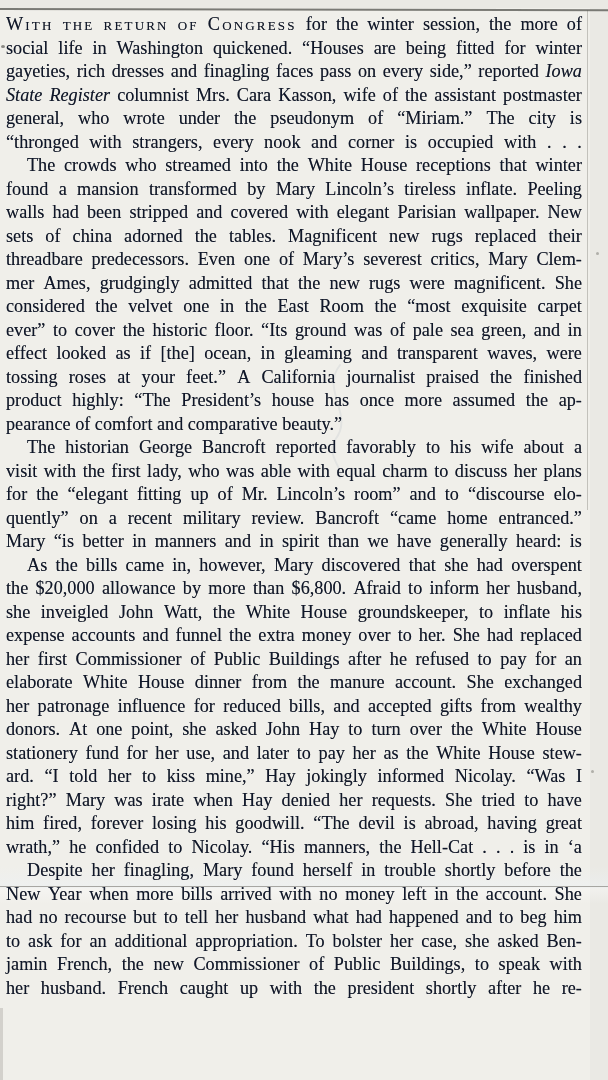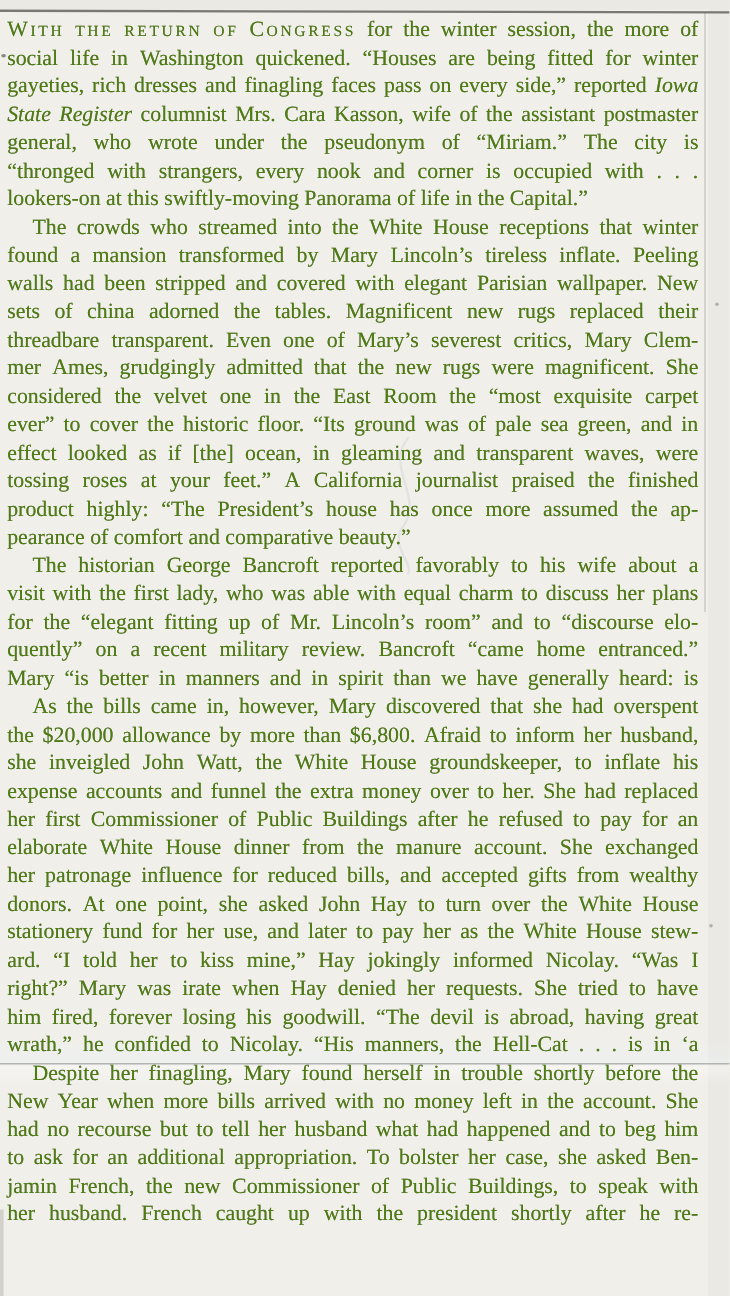--- a/index.html
+++ b/index.html
@@ -83,36 +83,35 @@
   <div class="seam-glow"></div>
   <div class="seam"></div>
   <div class="left-smudge"></div>
   <div class="speck speck-1"></div>
   <div class="speck speck-2"></div>
   <div class="speck speck-3"></div>
   <svg class="smudge" width="90" height="120">
     <path d="M40 5 C 20 30, 55 55, 35 80 C 25 95, 45 110, 40 118" fill="none" stroke="#c9cdd2" stroke-width="2" stroke-linecap="round"></path>
   </svg>
 
-  <div id="text" style="color: #4d7c0f; font-family: Liberation Serif, serif;">
+  <div id="text" style="color: #0f172a; font-family: Liberation Serif, serif;">
       <div>
         <div class="line"><span class="sc">With</span><span class="sc">the</span><span class="sc">return</span><span class="sc">of</span><span class="sc">Congress</span><span>for</span><span>the</span><span>winter</span><span>session,</span><span>the</span><span>more</span><span>of</span></div>
         <div class="line"><span>social</span><span>life</span><span>in</span><span>Washington</span><span>quickened.</span><span>“Houses</span><span>are</span><span>being</span><span>fitted</span><span>for</span><span>winter</span></div>
         <div class="line"><span>gayeties,</span><span>rich</span><span>dresses</span><span>and</span><span>finagling</span><span>faces</span><span>pass</span><span>on</span><span>every</span><span>side,”</span><span>reported</span><span class="i">Iowa</span></div>
         <div class="line"><span class="i">State</span><span class="i">Register</span><span>columnist</span><span>Mrs.</span><span>Cara</span><span>Kasson,</span><span>wife</span><span>of</span><span>the</span><span>assistant</span><span>postmaster</span></div>
         <div class="line"><span>general,</span><span>who</span><span>wrote</span><span>under</span><span>the</span><span>pseudonym</span><span>of</span><span>“Miriam.”</span><span>The</span><span>city</span><span>is</span></div>
         <div class="line"><span>“thronged</span><span>with</span><span>strangers,</span><span>every</span><span>nook</span><span>and</span><span>corner</span><span>is</span><span>occupied</span><span>with</span><span>.</span><span>.</span><span>.</span></div>
-        <div class="line block"><span>lookers-on </span><span>at </span><span>this </span><span>swiftly-moving </span><span>Panorama </span><span>of </span><span>life </span><span>in </span><span>the </span><span>Capital.”</span></div>
       </div>
       <div>
         <div class="line indent"><span>The</span><span>crowds</span><span>who</span><span>streamed</span><span>into</span><span>the</span><span>White</span><span>House</span><span>receptions</span><span>that</span><span>winter</span></div>
         <div class="line"><span>found</span><span>a</span><span>mansion</span><span>transformed</span><span>by</span><span>Mary</span><span>Lincoln’s</span><span>tireless</span><span>inflate.</span><span>Peeling</span></div>
         <div class="line"><span>walls</span><span>had</span><span>been</span><span>stripped</span><span>and</span><span>covered</span><span>with</span><span>elegant</span><span>Parisian</span><span>wallpaper.</span><span>New</span></div>
         <div class="line"><span>sets</span><span>of</span><span>china</span><span>adorned</span><span>the</span><span>tables.</span><span>Magnificent</span><span>new</span><span>rugs</span><span>replaced</span><span>their</span></div>
-        <div class="line"><span>threadbare</span><span>transparent.</span><span>Even</span><span>one</span><span>of</span><span>Mary’s</span><span>severest</span><span>critics,</span><span>Mary</span><span>Clem-</span></div>
+        <div class="line"><span>threadbare</span><span>predecessors.</span><span>Even</span><span>one</span><span>of</span><span>Mary’s</span><span>severest</span><span>critics,</span><span>Mary</span><span>Clem-</span></div>
         <div class="line"><span>mer</span><span>Ames,</span><span>grudgingly</span><span>admitted</span><span>that</span><span>the</span><span>new</span><span>rugs</span><span>were</span><span>magnificent.</span><span>She</span></div>
         <div class="line"><span>considered</span><span>the</span><span>velvet</span><span>one</span><span>in</span><span>the</span><span>East</span><span>Room</span><span>the</span><span>“most</span><span>exquisite</span><span>carpet</span></div>
         <div class="line"><span>ever”</span><span>to</span><span>cover</span><span>the</span><span>historic</span><span>floor.</span><span>“Its</span><span>ground</span><span>was</span><span>of</span><span>pale</span><span>sea</span><span>green,</span><span>and</span><span>in</span></div>
         <div class="line"><span>effect</span><span>looked</span><span>as</span><span>if</span><span>[the]</span><span>ocean,</span><span>in</span><span>gleaming</span><span>and</span><span>transparent</span><span>waves,</span><span>were</span></div>
         <div class="line"><span>tossing</span><span>roses</span><span>at</span><span>your</span><span>feet.”</span><span>A</span><span>California</span><span>journalist</span><span>praised</span><span>the</span><span>finished</span></div>
         <div class="line"><span>product</span><span>highly:</span><span>“The</span><span>President’s</span><span>house</span><span>has</span><span>once</span><span>more</span><span>assumed</span><span>the</span><span>ap-</span></div>
         <div class="line block"><span>pearance </span><span>of </span><span>comfort </span><span>and </span><span>comparative </span><span>beauty.”</span></div>
       </div>
       <div>
         <div class="line indent"><span>The</span><span>historian</span><span>George</span><span>Bancroft</span><span>reported</span><span>favorably</span><span>to</span><span>his</span><span>wife</span><span>about</span><span>a</span></div>

